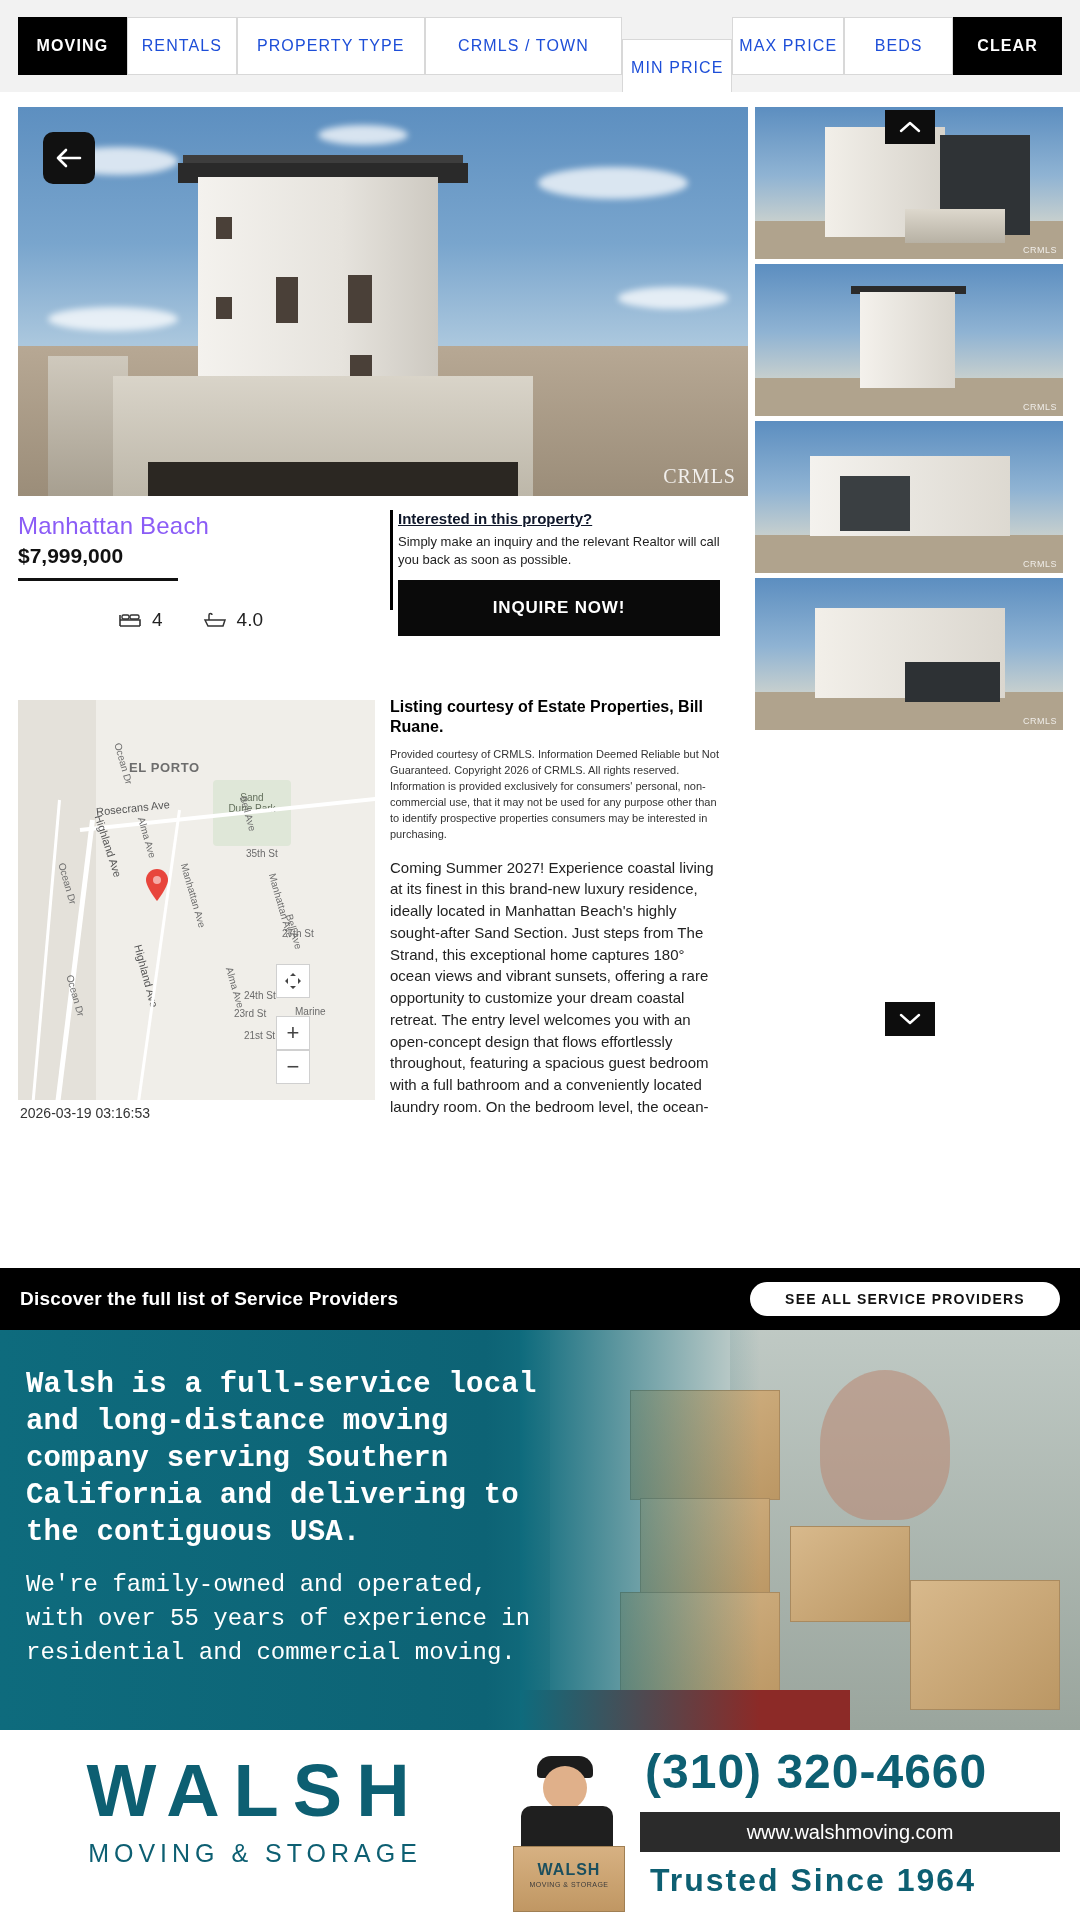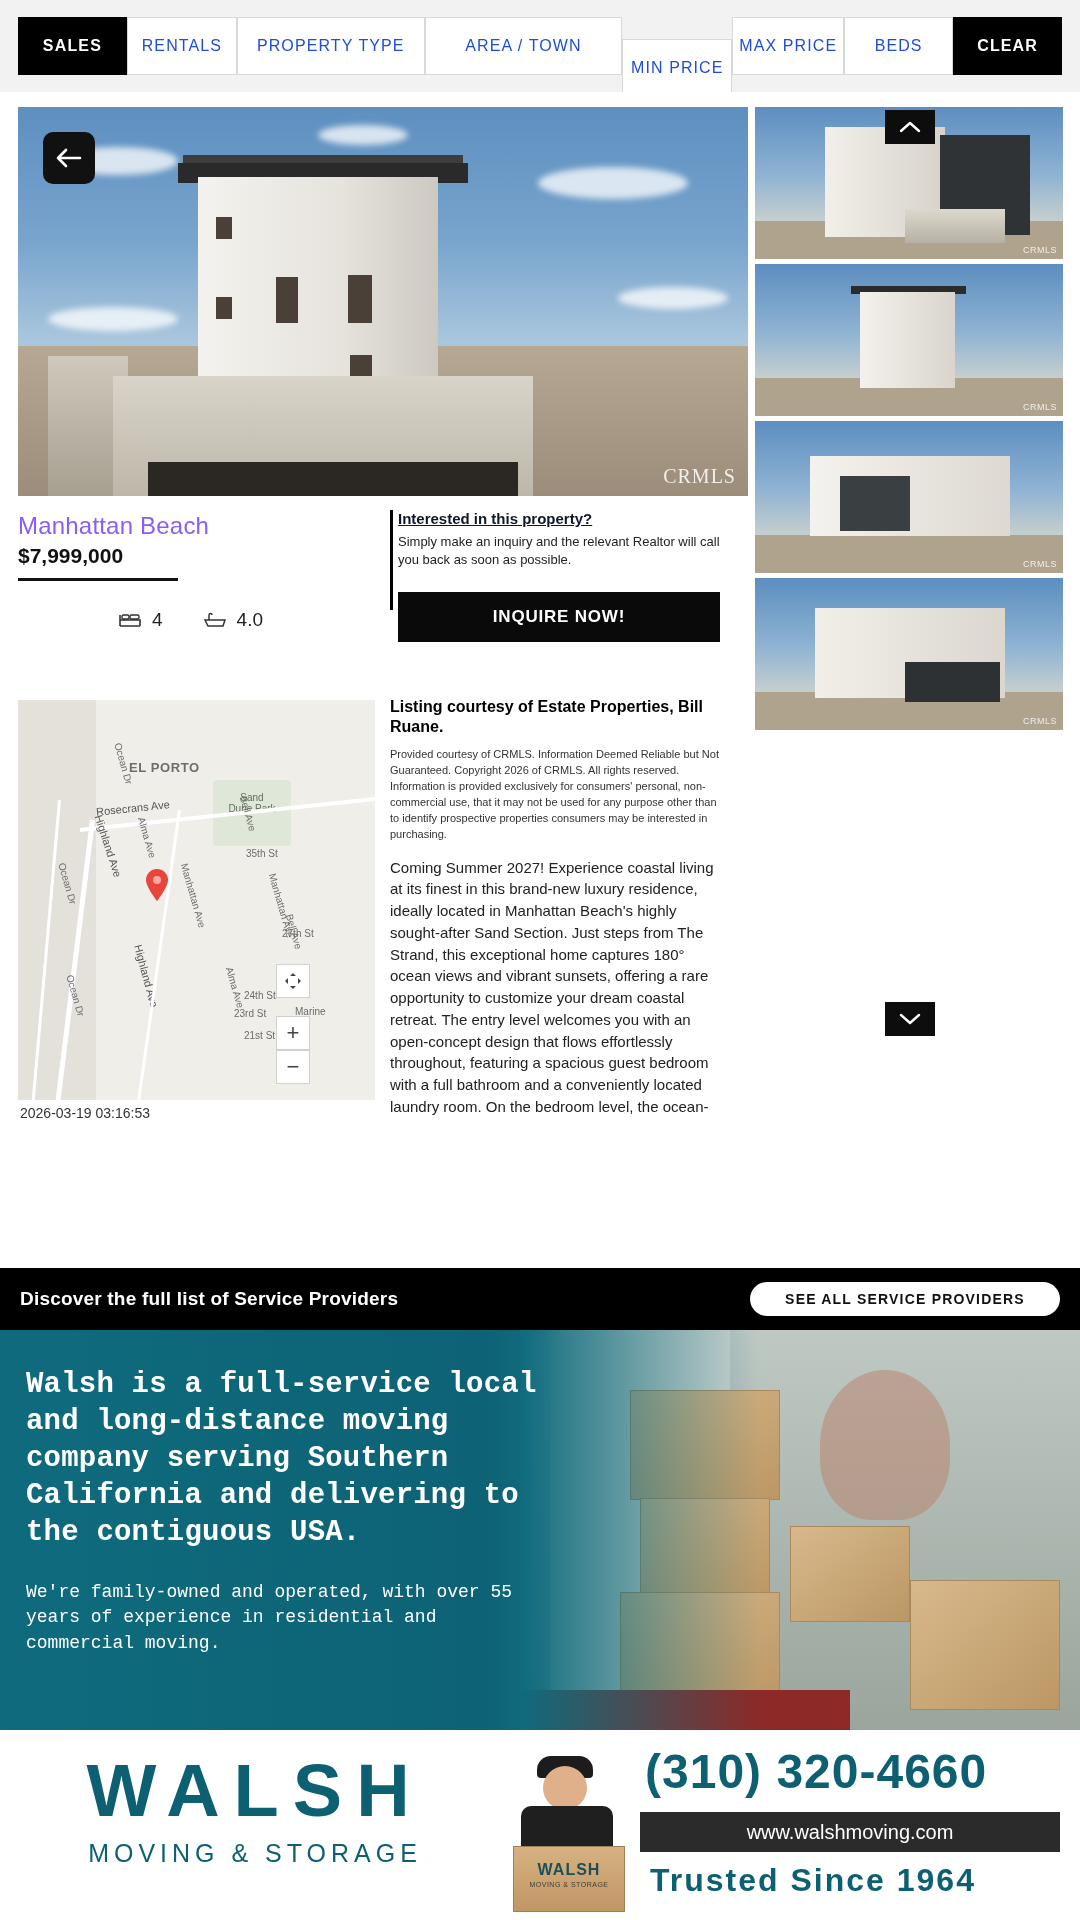--- a/index.html
+++ b/index.html
@@ -119,21 +119,21 @@
   .rule { width: 160px; height: 3px; background: #111; margin-top: 10px; }
   .specs { display:flex; align-items:center; gap: 40px; margin-top: 28px; padding-left: 100px; font-size: 19px; color:#222; }
   .spec { display:flex; align-items:center; gap: 10px; }
 
   .vdivider { position:absolute; left: 390px; top: 418px; width: 3px; height: 100px; background:#000; }
 
   .inquire { position:absolute; left: 398px; top: 418px; width: 330px; }
   .inq-title { font-size: 15px; font-weight: bold; color:#0f172a;text-decoration:underline; }
   .inq-sub { font-size: 13px; color:#222; line-height: 1.35; margin-top: 6px; }
   .inq-btn {
-    margin-top: 24px; width: 322px; height: 50px; background: #0a0a0a; color:#fff;
+    margin-top: 12px; width: 322px; height: 56px; background: #0a0a0a; color:#fff;
     display:flex; align-items:center; justify-content:center; font-size: 17px; font-weight: bold;
     letter-spacing: .8px; cursor:pointer;
   }
 
   
   .map { position:absolute; left: 18px; top: 608px; width: 357px; height: 400px; background:#eceae5; overflow:hidden; }
   .map-land { position:absolute; left:0; top:0; width:100%; height:100%; background:#f0eee9; }
   .map-beach { position:absolute; left:0; top:0; width:78px; height:100%; background:#e4e1da; }
   .road { position:absolute; background:#ffffff; }
   .road-major { position:absolute; background:#ffffff; }
@@ -177,21 +177,21 @@
     background: linear-gradient(to bottom right, #cfd6cf, #aab3ae);
     overflow:hidden;
   }
   .ad-fade {
     position:absolute; left:0; top:0; width: 240px; height: 400px;
     background: linear-gradient(to right, #0e6b7d, rgba(14,107,125,0));
   }
   .box { position:absolute; background: linear-gradient(to bottom right, #d8b98c, #bb9764); border:1px solid #a98a5f; }
   .ad-copy { position:absolute; left: 26px; top: 36px; width: 520px; color:#fff; }
   .ad-h { font-size: 29px; font-weight: bold; line-height: 1.28; letter-spacing:.2px; }
-  .ad-p { font-size: 18px; line-height: 1.42; margin-top: 28px; font-weight: normal; }
+  .ad-p { font-size: 24px; line-height: 1.42; margin-top: 16px; font-weight: normal; }
 
   
   .footer { position:absolute; top: 1730px; left:0; width:1080px; height: 190px; background:#fff; }
   .walsh-logo { position:absolute; left: 70px; top: 18px; width: 370px; text-align:center; }
   .walsh-word { font-size: 74px; font-weight: bold; color:#0d5f72; letter-spacing: 14px; font-family: "Liberation Sans", sans-serif; }
   .walsh-sub { font-size: 25px; color:#0d5f72; letter-spacing: 5px; margin-top: 6px; }
   .phone { position:absolute; left: 645px; top: 14px; font-size: 48px; font-weight: bold; color:#0d5f72; letter-spacing: 1px; }
   .website-bar {
     position:absolute; left: 640px; top: 82px; width: 420px; height: 40px; background:#2b2b2b;
     display:flex; align-items:center; justify-content:center;
@@ -205,24 +205,24 @@
   .mover-box { position:absolute; left: 18px; top: 96px; width: 112px; height: 66px; background: linear-gradient(to bottom, #d7b182, #c09763); border:1px solid #a07f53; }
   .mover-box-label { position:absolute; left: 0; top: 14px; width:100%; text-align:center; color:#1b4f5e; font-weight:bold; font-size: 16px; letter-spacing: 1px; }
   .mover-box-sub { position:absolute; left:0; top: 34px; width:100%; text-align:center; color:#3b3b3b; font-size: 7px; letter-spacing: .5px; }
 </style>
 </head>
 <body>
 
 <div class="page">
 
   <div class="filterbar">
-    <div class="fbtn dark sales">SALES</div>
+    <div class="fbtn dark sales">MOVING</div>
     <div class="fbtn rentals">RENTALS</div>
     <div class="fbtn ptype">PROPERTY TYPE</div>
-    <div class="fbtn area">AREA / TOWN</div>
+    <div class="fbtn area">CRMLS / TOWN</div>
     <div class="fbtn minp">MIN PRICE</div>
     <div class="fbtn maxp">MAX PRICE</div>
     <div class="fbtn beds">BEDS</div>
     <div class="fbtn dark clear">CLEAR</div>
   </div>
 
   <div class="content">
 
     <div class="hero">
       <div class="sky"></div>

